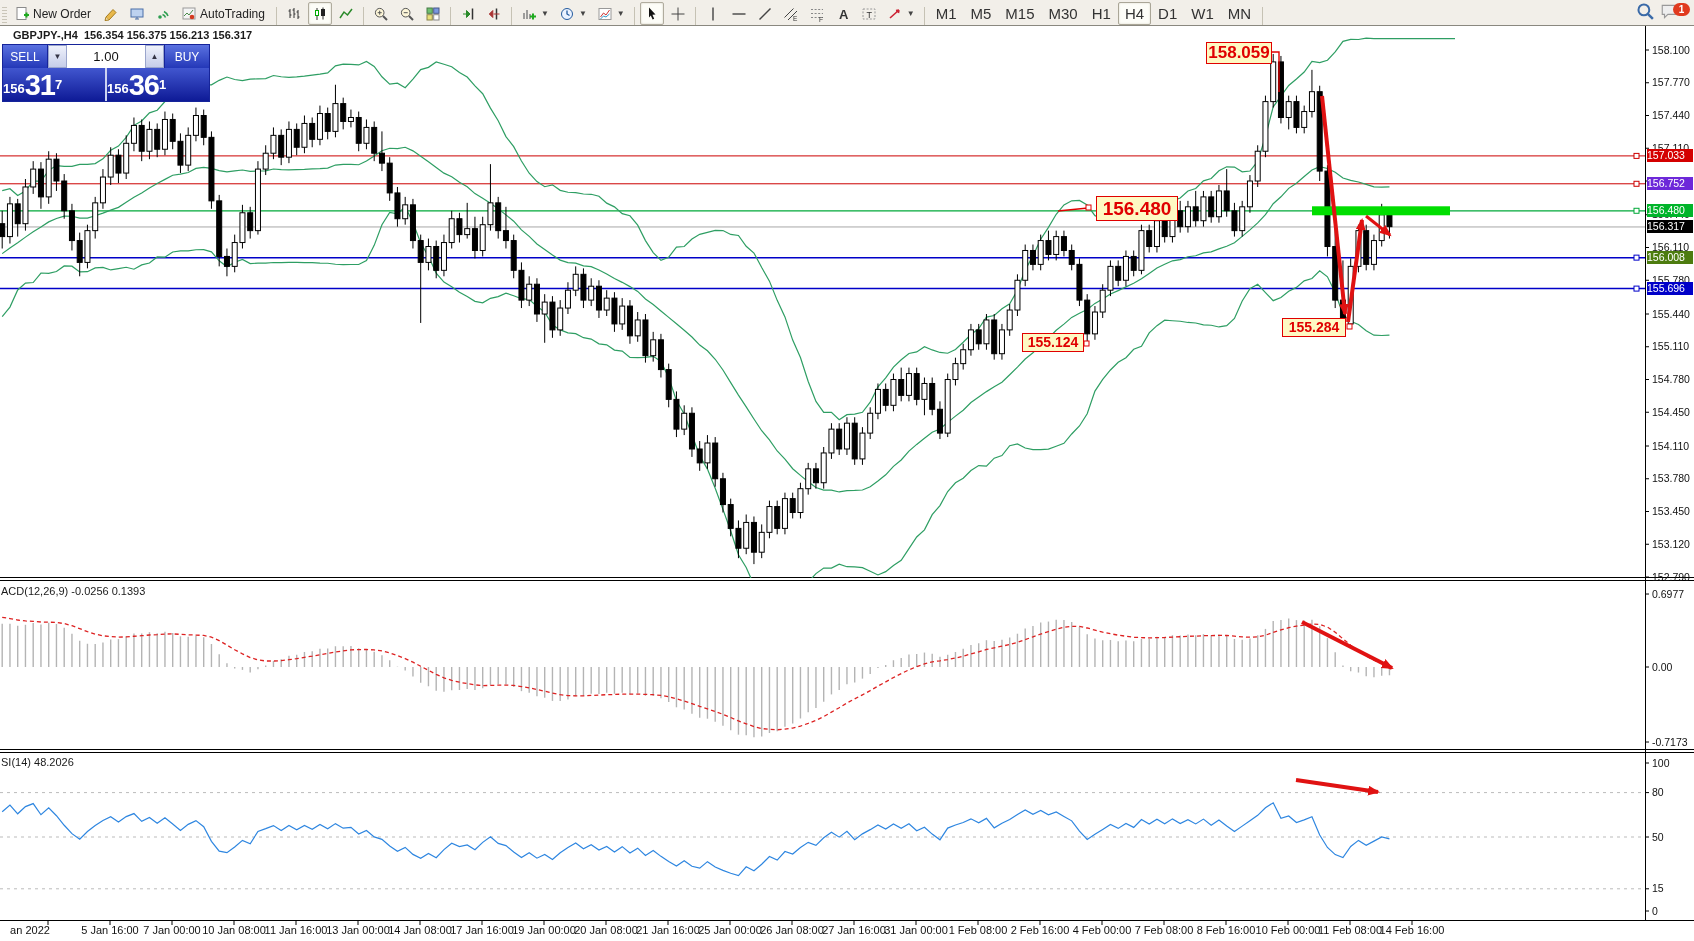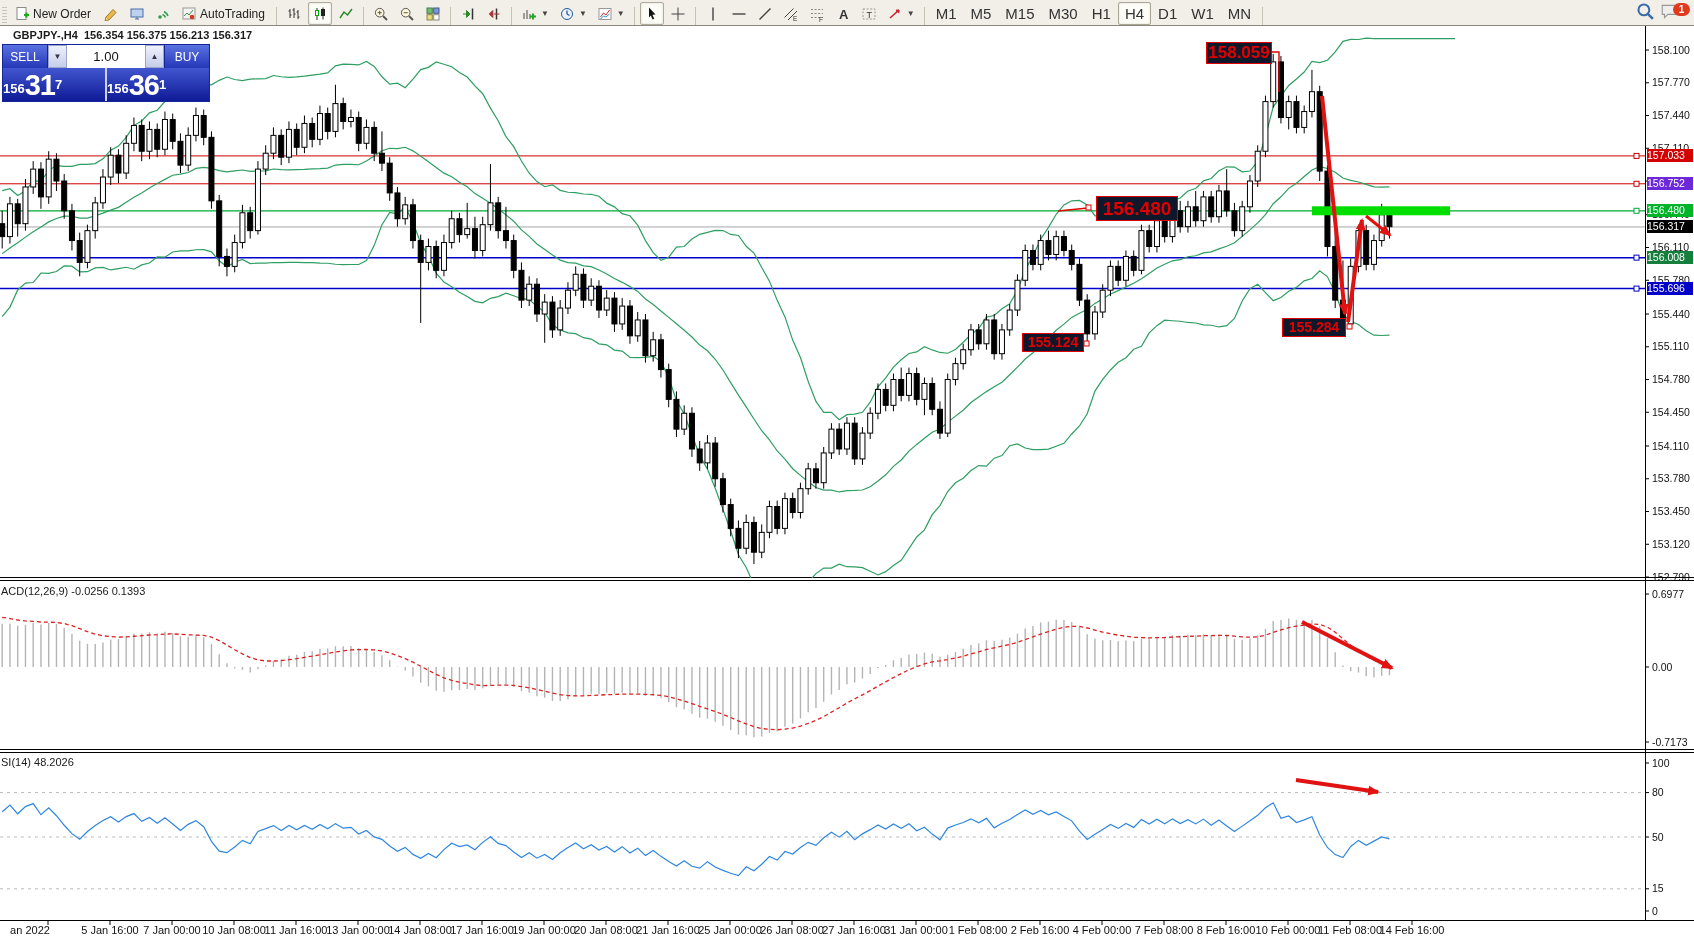--- a/index.html
+++ b/index.html
@@ -20,21 +20,21 @@
   .tf-btn.active{background:#fdfdf8;border:1px solid #aaa697;box-shadow:inset 0 0 2px #d8d4c6;}
   #tb-right{position:absolute;right:4px;top:0;height:25px;display:flex;align-items:center;gap:6px;}
   #notif-badge{position:absolute;right:0px;top:1px;min-width:13px;height:13px;border-radius:8px;
                background:#e03a1e;color:#fff;font-size:10px;font-weight:bold;text-align:center;line-height:13px;padding:0 2px;}
   
   #chart-title{position:absolute;left:4px;top:29px;font-size:11px;font-weight:bold;color:#1a1a1a;z-index:30;margin-left:9px;}
   #overlay{position:absolute;left:0;top:0;width:1694px;height:941px;pointer-events:none;z-index:20;}
   svg text{font-family:"Liberation Sans",sans-serif;}
   .badge{position:absolute;left:1647px;width:46px;height:13px;color:#fff;font-size:10.5px;
          line-height:13px;text-align:left;z-index:25;}
-  .anno{position:absolute;background:#0f172a;border:1px solid #e00000;color:#e00000;font-weight:bold;
+  .anno{position:absolute;background:#fef9c3;border:1px solid #e00000;color:#e00000;font-weight:bold;
         text-align:center;z-index:26;pointer-events:auto;}
   .ind-label{position:absolute;left:1px;font-size:11px;color:#1a1a1a;z-index:25;white-space:nowrap;}
   
   #oct{position:absolute;left:2px;top:44px;width:206px;z-index:35;border:1px solid #16249a;background:#1b2cae;}
   #oct .row1{display:flex;height:23px;align-items:stretch;}
   .oct-btn{flex:0 0 44px;background:linear-gradient(#5a71e0,#2438b8);color:#fff;font-size:12px;
            display:flex;align-items:center;justify-content:center;border-right:1px solid #16249a;}
   .oct-spin{flex:0 0 17px;background:linear-gradient(#eef1fb,#c6cde9);color:#334;font-size:8px;
             display:flex;align-items:center;justify-content:center;border:1px solid #9aa5cc;}
   #oct input{flex:1 1 auto;width:60px;border:none;text-align:center;font-size:13px;color:#111;outline:none;}
@@ -976,16 +976,16 @@
   </div>
   <div id="overlay">
       <div class="anno" style="left: 1206px; top: 42px; width: 64px; height: 20px; font-size: 17px; line-height: 20px;">158.059</div>
       <div class="anno" style="left: 1096px; top: 196px; width: 80px; height: 23px; font-size: 19px; line-height: 23px;">156.480</div>
       <div class="anno" style="left: 1022px; top: 333px; width: 60px; height: 17px; font-size: 14px; line-height: 17px;">155.124</div>
       <div class="anno" style="left: 1282px; top: 318px; width: 62px; height: 17px; font-size: 14px; line-height: 17px;">155.284</div>
       <div class="badge" style="top: 149.4px; background: rgb(212, 0, 0);">157.033</div>
       <div class="badge" style="top: 177.289px; background: #6d28d9;">156.752</div>
       <div class="badge" style="top: 204.285px; background: rgb(0, 180, 42);">156.480</div>
       <div class="badge" style="top: 220.463px; background: rgb(0, 0, 0);">156.317</div>
-      <div class="badge" style="top: 251.131px; background: #15803d;">156.008</div>
+      <div class="badge" style="top: 251.131px; background: #4d7c0f;">156.008</div>
       <div class="badge" style="top: 282.097px; background: rgb(0, 0, 200);">155.696</div>
     </div>
 </div>
 
 </body></html>

